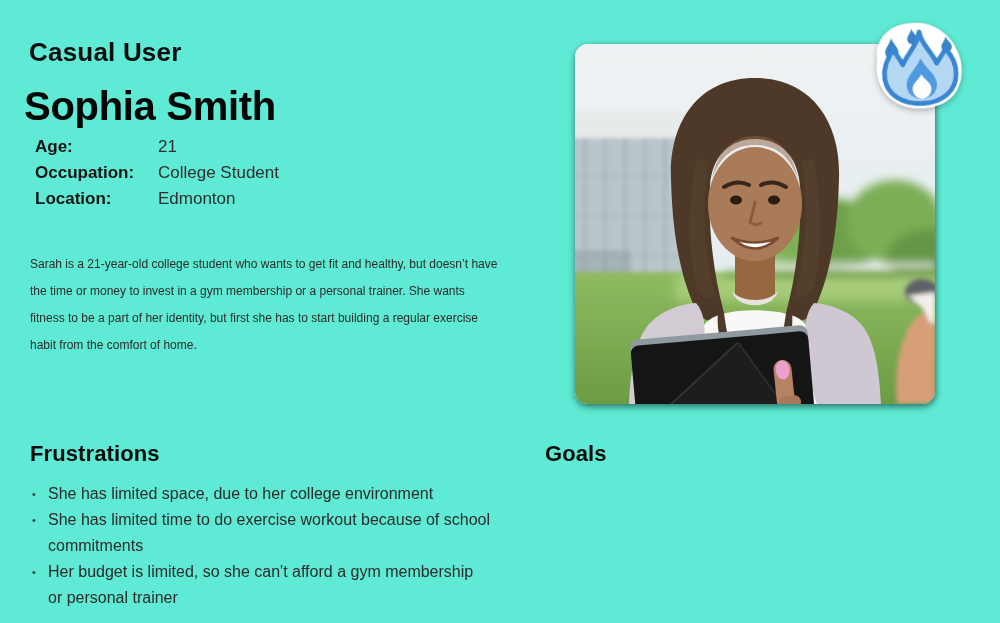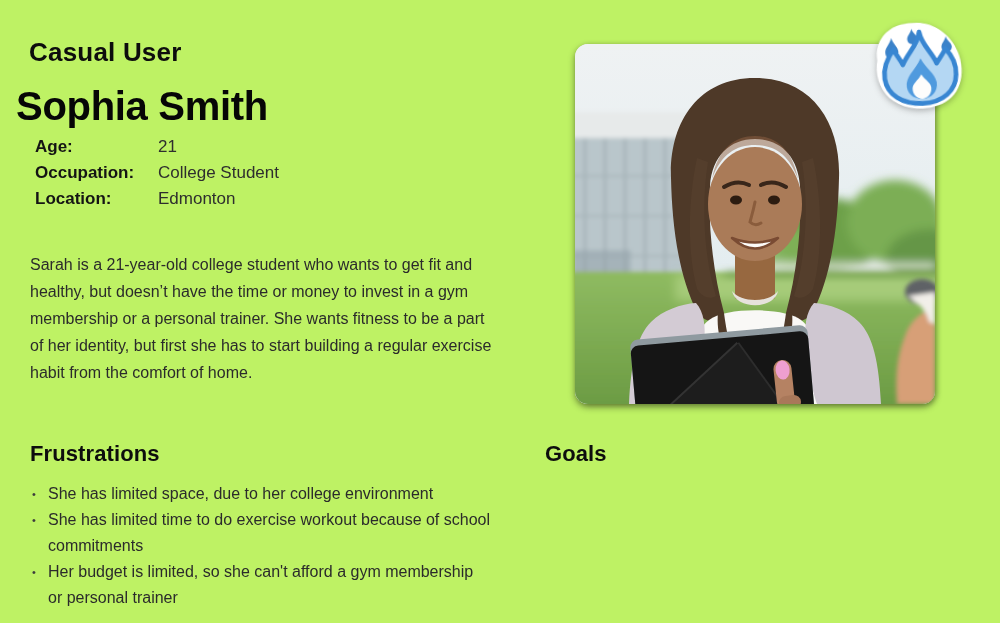--- a/index.html
+++ b/index.html
@@ -1,35 +1,35 @@
 <!DOCTYPE html>
 <html><head>
 <meta charset="utf-8">
 <style>
   * { margin:0; padding:0; box-sizing:border-box; }
   html,body { background:#ffffff; }
   .page {
-    position:relative; width:1000px; height:623px; background:#bef264;
+    position:relative; width:1000px; height:623px; background:#5eead4;
     font-family:"Liberation Sans","DejaVu Sans",sans-serif; color:#2e2e2e; overflow:hidden;
   }
   .category {
     position:absolute; left:29px; top:37px;
     font-size:26px; font-weight:800; color:#0d0d0d; letter-spacing:.2px;
   }
   .name {
-    position:absolute; left:16px; top:84px;
+    position:absolute; left:24px; top:84px;
     font-size:40px; font-weight:800; color:#060606; letter-spacing:-.3px;
   }
   .attrs { position:absolute; left:35px; top:137px; display:flex; flex-direction:column; gap:7px; font-size:17px; }
   .attr-row { display:flex; line-height:19px; }
   .attr-label { width:115px; font-weight:700; color:#141414; }
   .attr-value { font-weight:400; color:#2e2e2e;margin-left:8px; }
   .bio {
     position:absolute; left:30px; top:251px; width:468px;
-    font-size:16px; line-height:27px; color:#2b2b2b;
+    font-size:12px; line-height:27px; color:#2b2b2b;
   }
   .section { position:absolute; top:441px; }
   .section-frustrations { left:30px; width:460px; }
   .section-goals { left:545px; width:448px; }
   .section-title { font-size:22px; font-weight:800; color:#0d0d0d; letter-spacing:.1px; }
   .bullets { margin-top:14px; list-style:none; font-size:16px; line-height:26px; color:#2b2b2b; }
   .bullets li { position:relative; padding-left:18px; }
   .bullets li::before {
     content:"•"; position:absolute; left:2px; top:0;
     font-size:11px; line-height:26px; color:#3c3c3c;

